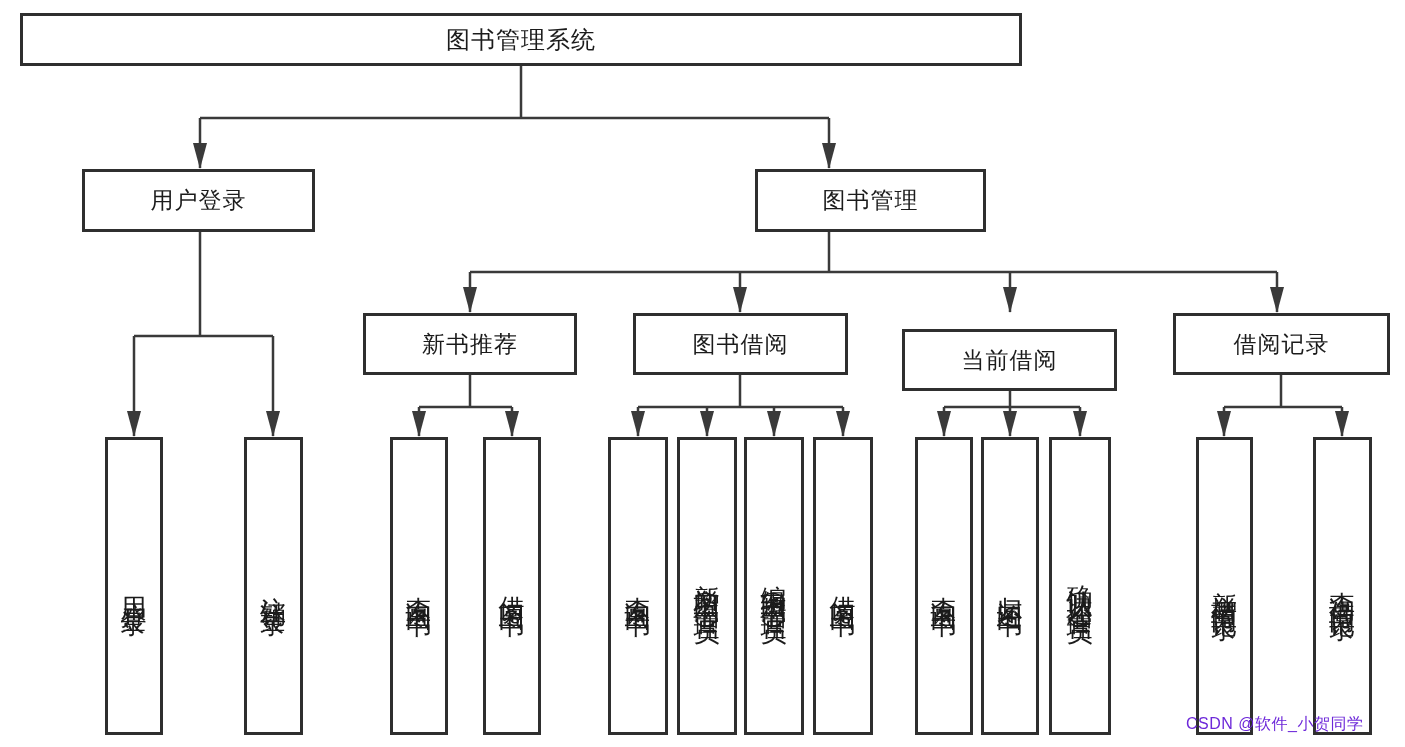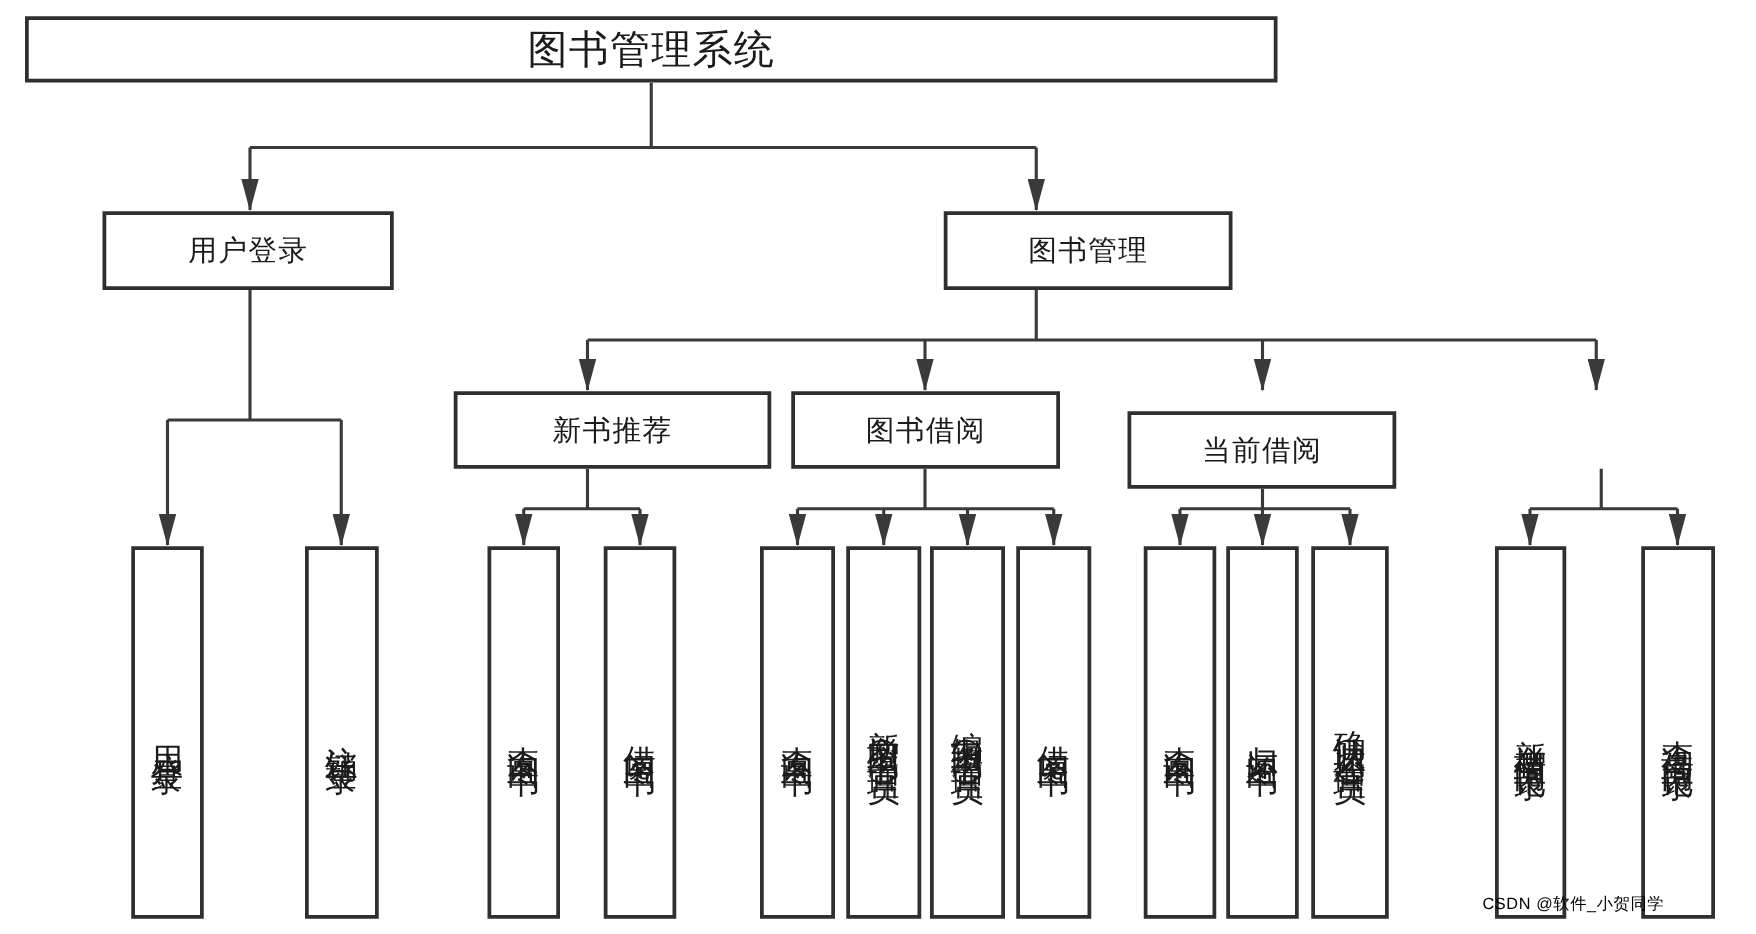--- a/index.html
+++ b/index.html
@@ -30,36 +30,36 @@
     align-items: center;
     justify-content: center;
     color: #1b1b1b;
     z-index: 2;
   }
   .node.h {
     font-size: 23px;
     letter-spacing: 1px;
   }
   .node.root {
-    font-size: 32px;
+    font-size: 24px;
   }
   .node.v {
     writing-mode: vertical-rl;
     text-orientation: mixed;
     font-size: 26px;
     letter-spacing: 5px;
     line-height: 1;
   }
   #watermark {
     position: absolute;
     left: 1186px;
     top: 714px;
     z-index: 5;
-    font-size: 13px;
-    color: #000000;
+    font-size: 16px;
+    color: #6d28d9;
     white-space: nowrap;
     letter-spacing: 0.5px;
   }
 </style>
 </head>
 <body>
 
 <div id="canvas">
 
   <svg id="connectors" viewBox="0 0 1405 747" xmlns="http://www.w3.org/2000/svg">
@@ -103,23 +103,24 @@
       <path d="M1224,407 V436" marker-end="url(#arrow)"></path>
       <path d="M1342,407 V436" marker-end="url(#arrow)"></path>
     </g>
   </svg>
 
   <div class="node h root" style="left:20px; top:13px; width:1002px; height:53px;">图书管理系统</div>
 
   <div class="node h" style="left:82px; top:169px; width:233px; height:63px;">用户登录</div>
   <div class="node h" style="left:713px; top:169px; width:231px; height:63px;margin-left:42px;">图书管理</div>
 
-  <div class="node h" style="left:363px; top:313px; width:254px; height:62px;">新书推荐</div>
+  <div class="node h" style="left:363px; top:313px; width:214px; height:62px;">新书推荐</div>
   <div class="node h" style="left:633px; top:313px; width:215px; height:62px;">图书借阅</div>
   <div class="node h" style="left:902px; top:329px; width:215px; height:62px;">当前借阅</div>
+  <div class="node h" style="left:1173px; top:313px; width:217px; height:62px;">借阅记录</div>
 
   <div class="node v" style="left:105px; top:437px; width:58px; height:298px;">用户登录</div>
   <div class="node v" style="left:244px; top:437px; width:59px; height:298px;">注销登录</div>
 
   <div class="node v" style="left:390px; top:437px; width:58px; height:298px;">查询图书</div>
   <div class="node v" style="left:483px; top:437px; width:58px; height:298px;">借阅图书</div>
 
   <div class="node v" style="left:608px; top:437px; width:60px; height:298px;">查询图书</div>
   <div class="node v" style="left:677px; top:437px; width:60px; height:298px;">新增图书（管理员）</div>
   <div class="node v" style="left:744px; top:437px; width:60px; height:298px;">编辑图书（管理员）</div>

